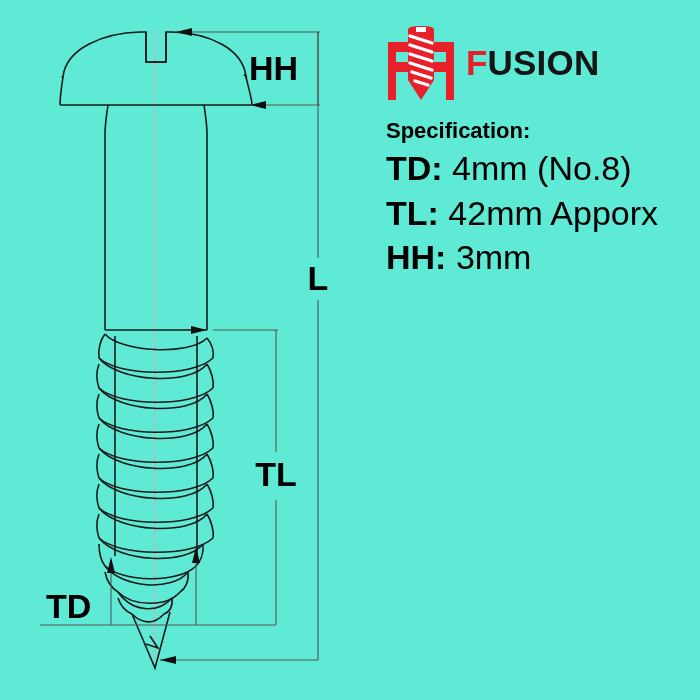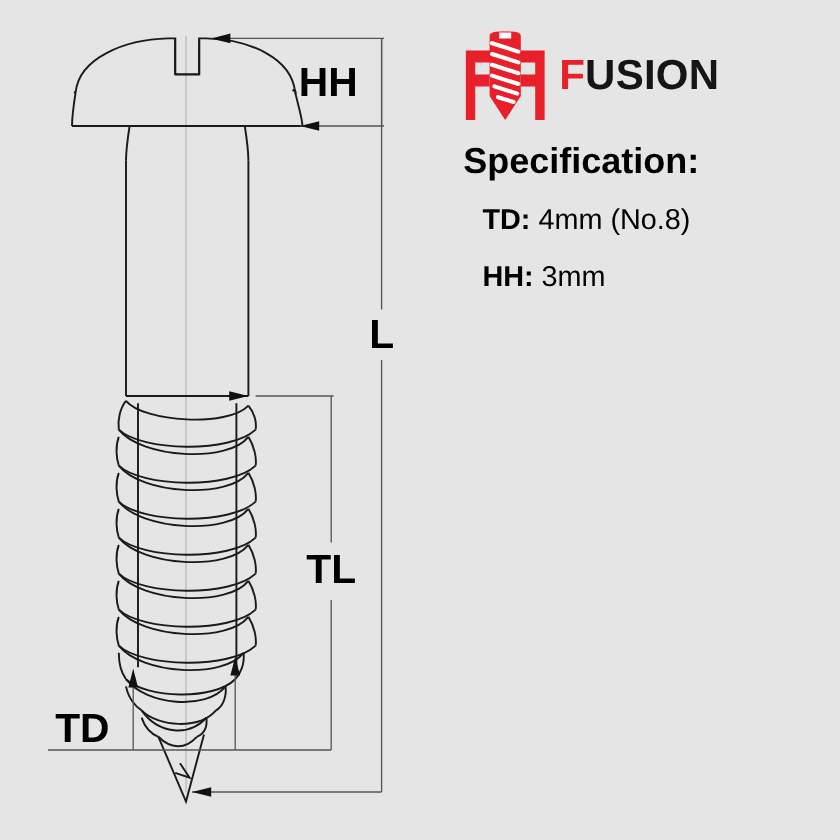--- a/index.html
+++ b/index.html
@@ -11,21 +11,21 @@
     width: 700px;
     height: 700px;
     overflow: hidden;
     font-family: "Liberation Sans", sans-serif;
     color: #000000;
   }
   #page {
     position: relative;
     width: 700px;
     height: 700px;
-    background: #e5e5e5;
+    background: #5eead4;
   }
 
   
   #drawing-panel {
     position: absolute;
     left: 0;
     top: 0;
     width: 360px;
     height: 700px;
   }
@@ -73,29 +73,29 @@
   }
 
   
   #spec-block {
     position: absolute;
     left: 18px;
     top: 118px;
     width: 312px;
   }
   #spec-heading {
-    font-size: 30px;
+    font-size: 22px;
     font-weight: bold;
     color: #000;
     margin: 0 0 2px 0;
     white-space: nowrap;
   }
   .spec-row {
-    font-size: 24px;
-    margin: 16px;
+    font-size: 34px;
+    margin: 0;
     line-height: 1.31;
     white-space: nowrap;
   }
   .spec-key {
     font-weight: bold;
   }
   .spec-val {
     font-weight: normal;
   }
 
@@ -284,18 +284,19 @@
         <path fill="#ffffff" d="M28 1 h10 v5 h-10 Z"></path>
       </svg>
       <div id="brand-words">
         <div class="brand-word"><span class="brand-lead">F</span><span class="brand-rest">USION</span></div>
       </div>
     </div>
 
     <div id="spec-block">
       <div id="spec-heading">Specification:</div>
       <div class="spec-row"><span class="spec-key">TD:</span> <span class="spec-val">4mm (No.8)</span></div>
+      <div class="spec-row"><span class="spec-key">TL:</span> <span class="spec-val">42mm Apporx</span></div>
       <div class="spec-row"><span class="spec-key">HH:</span> <span class="spec-val">3mm</span></div>
     </div>
 
 
   </div>
 </div>
 
 </body></html>

